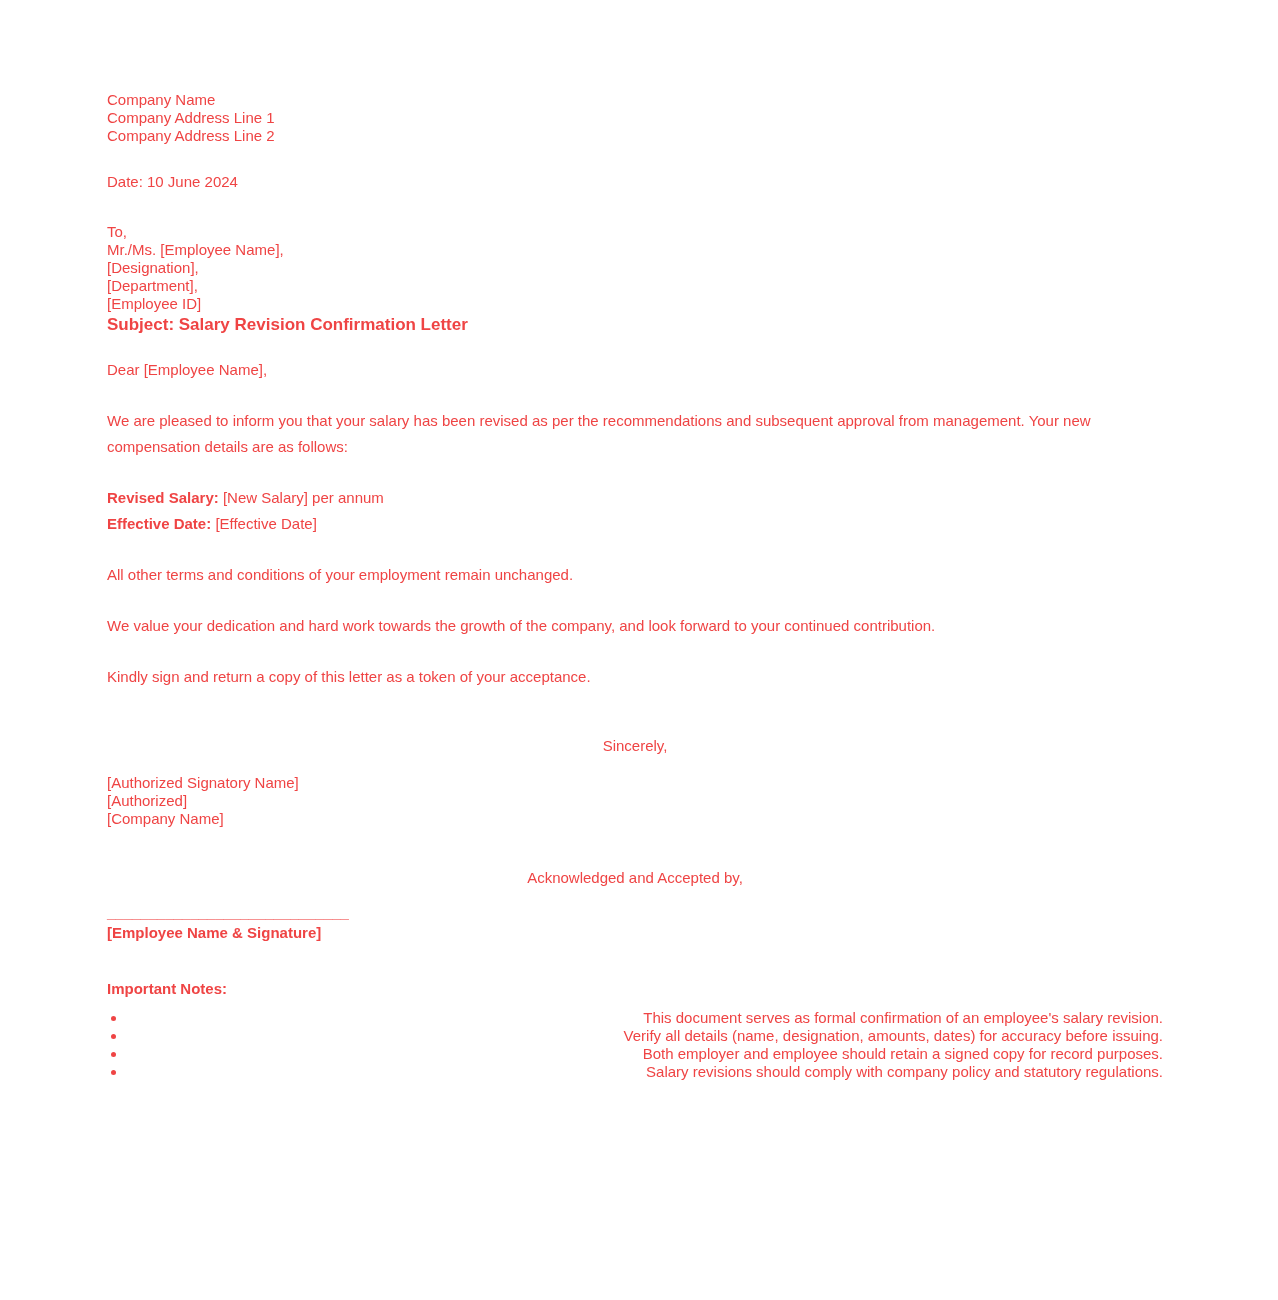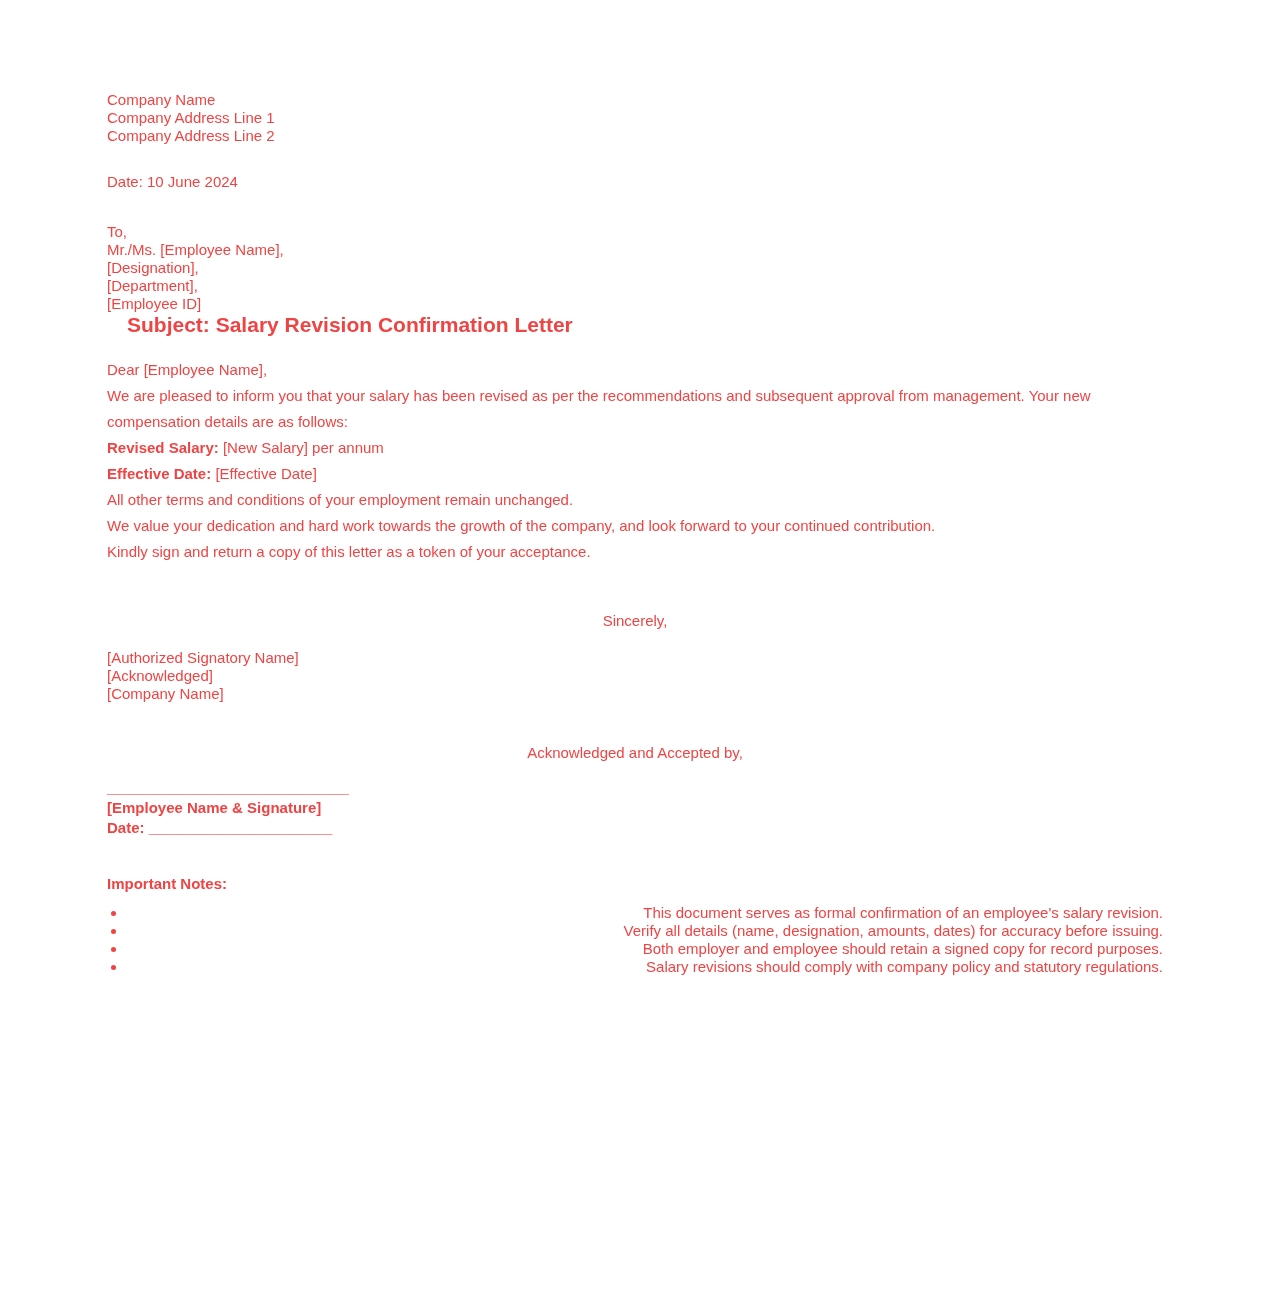--- a/index.html
+++ b/index.html
@@ -13,27 +13,26 @@
     color: #ef4444;
     font-family: "Liberation Sans", "DejaVu Sans", sans-serif;
     font-size: 15px;
   }
   .content { width: 1056px; }
   .company-block { line-height: 18px; }
   .date-line { margin-top: 28px; line-height: 18px; }
   .recipient-block { margin-top: 32px; line-height: 18px; }
   .subject {
     margin-top: 2px;
-    font-size: 21px;
+    font-size: 17px;
     font-weight: 700;
     line-height: 20px;
-    margin-left: 20px;
   }
   .salutation { margin-top: 22px; line-height: 26px; }
-  .para { line-height: 26px; }
+  .para { margin-top: 25px; line-height: 26px; }
   .b { font-weight: 700; text-align: right; }
   .closing { margin-top: 43px; line-height: 26px; text-align: center; }
   .signatory-block { margin-top: 15px; line-height: 18px; }
   .ack { margin-top: 41px; line-height: 18px; text-align: center; }
   .signature-block { margin-top: 16px; line-height: 20px; font-weight: bold; }
   .notes-heading { margin-top: 36px; line-height: 20px; font-weight: 700; }
   ul.notes {
     margin: 10px 0 0 0;
     padding-left: 20px;
     line-height: 18px;
@@ -83,33 +82,29 @@
     <div class="para">All other terms and conditions of your employment remain unchanged.</div>
 
     <div class="para">We value your dedication and hard work towards the growth of the company, and look forward to your continued contribution.</div>
 
     <div class="para">Kindly sign and return a copy of this letter as a token of your acceptance.</div>
 
     <div class="closing">Sincerely,</div>
 
     <div class="signatory-block">
       <div>[Authorized Signatory Name]</div>
-      <div>[Acknowledged]</div>
+      <div>[Authorized]</div>
       <div>[Company Name]</div>
     </div>
 
     <div class="ack">Acknowledged and Accepted by,</div>
 
     <div class="signature-block">
       <div>_____________________________</div>
       <div>[Employee Name &amp; Signature]</div>
-      <div>
-        <span>Date:</span>
-        <span>______________________</span>
-      </div>
     </div>
 
     <div class="notes-heading">Important Notes:</div>
 
     <ul class="notes">
       <li>This document serves as formal confirmation of an employee's salary revision.</li>
       <li>Verify all details (name, designation, amounts, dates) for accuracy before issuing.</li>
       <li>Both employer and employee should retain a signed copy for record purposes.</li>
       <li>Salary revisions should comply with company policy and statutory regulations.</li>
     </ul>

